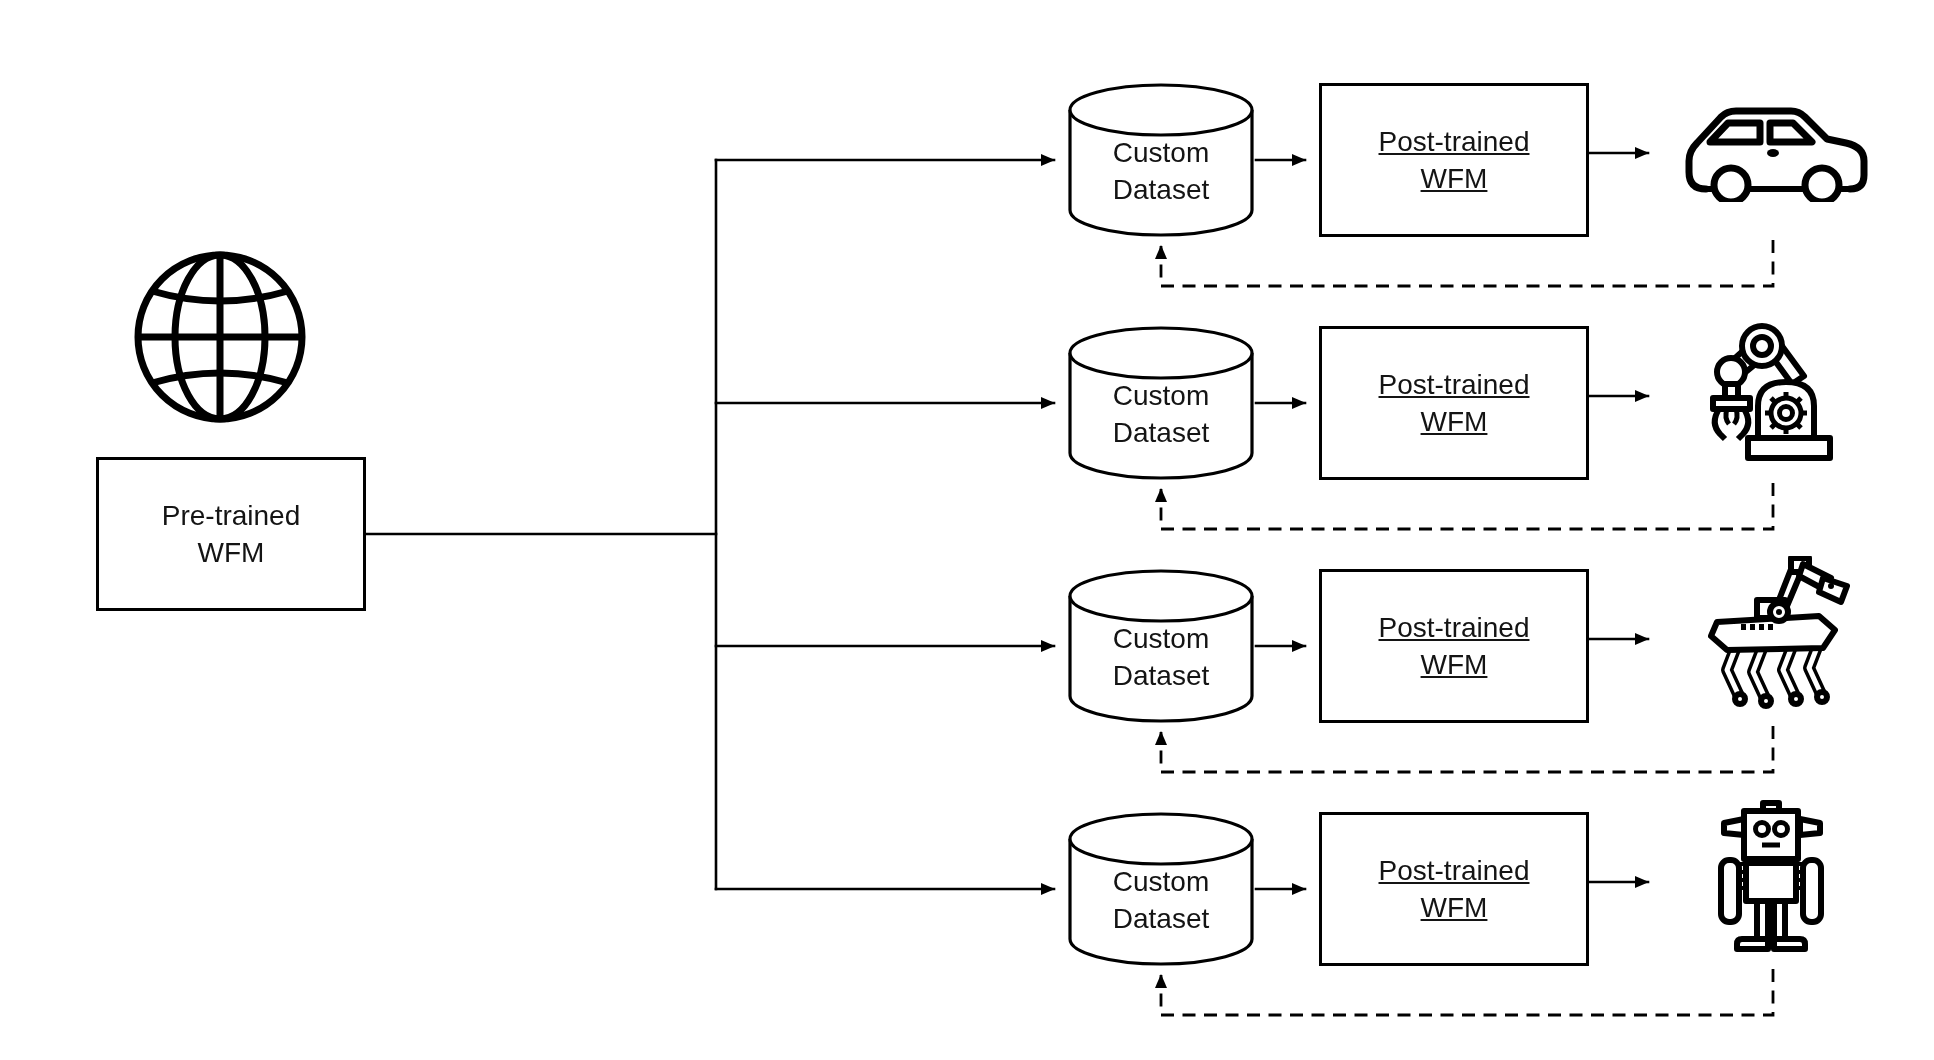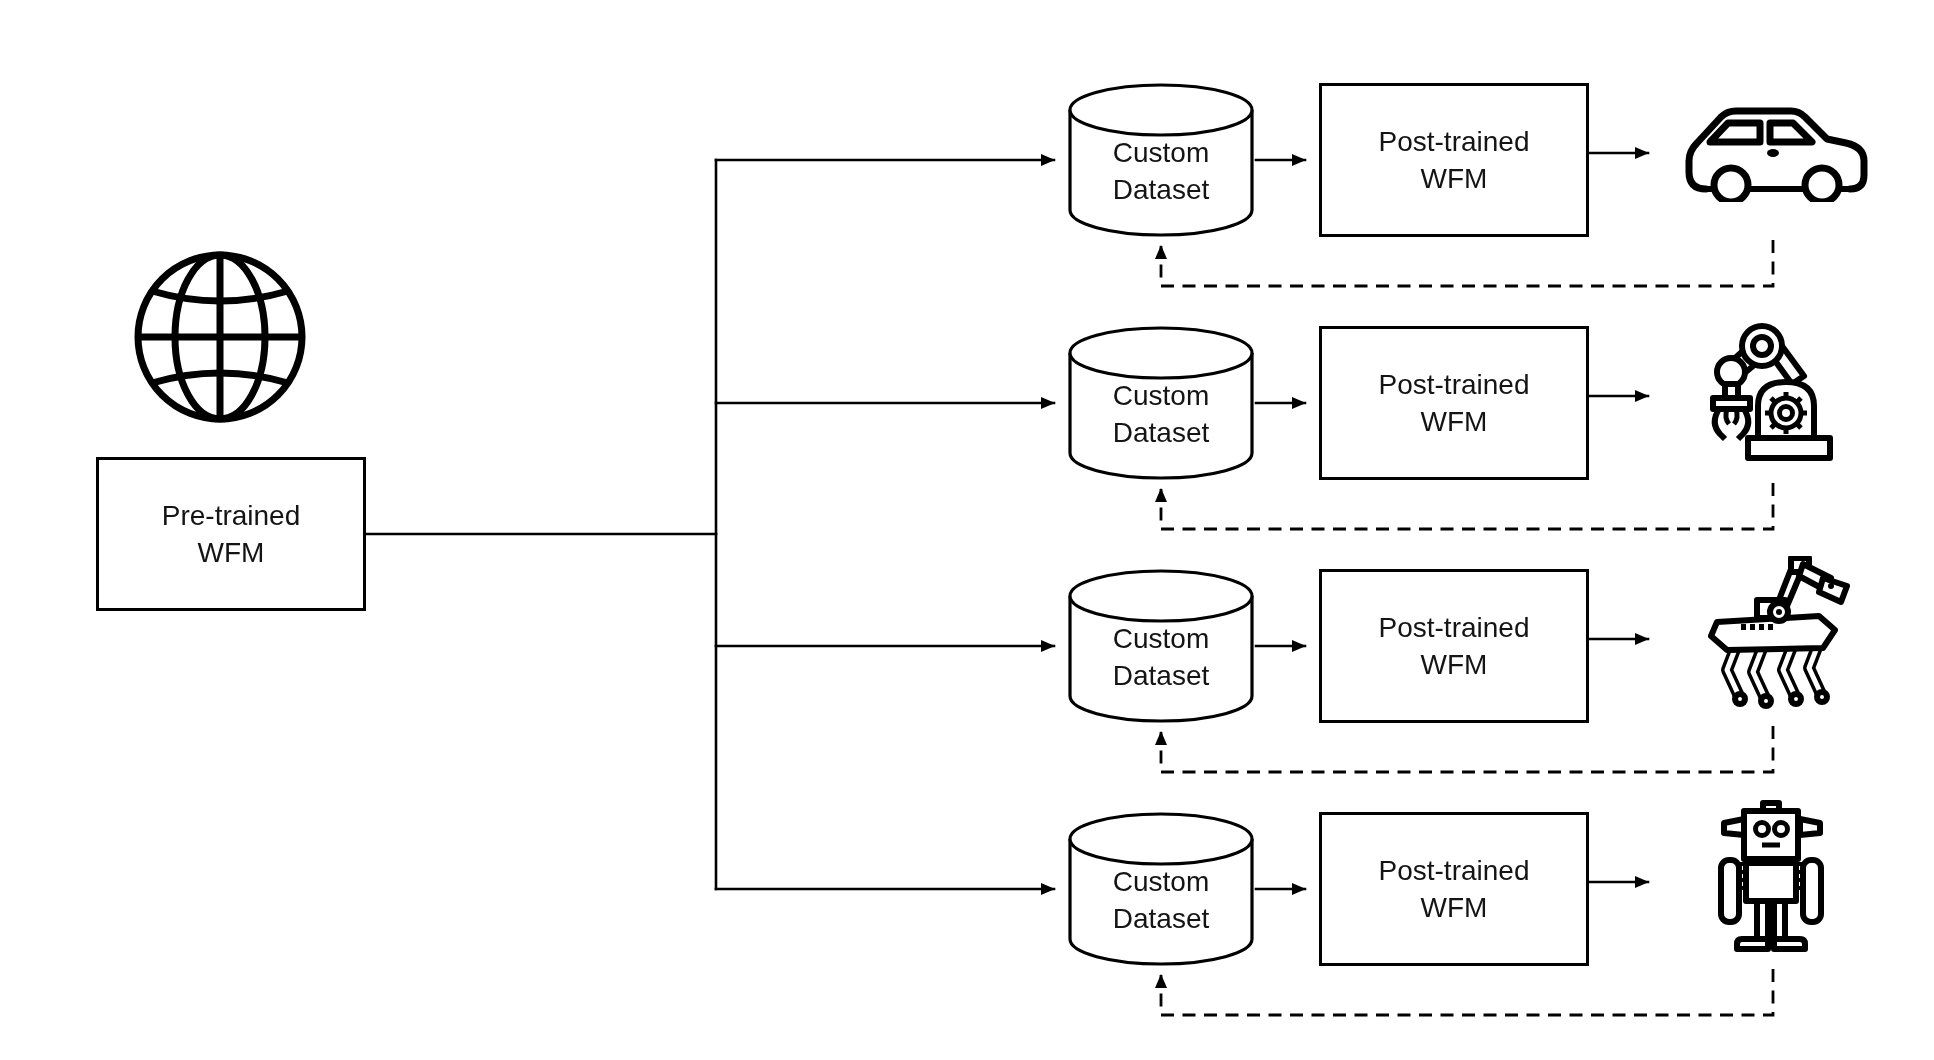--- a/index.html
+++ b/index.html
@@ -16,21 +16,21 @@
   }
   .pre-box{left:88px;top:457px;width:264px;height:148px;margin-left:8px;}
   .row{position:absolute;left:0;width:1934px;height:200px;}
   .row1{top:83px;} .row2{top:326px;} .row3{top:569px;} .row4{top:812px;}
   .cyl-shape{position:absolute;left:1064px;top:-4px;}
   .cyl-label{
     position:absolute;left:1068px;top:33px;width:186px;height:110px;
     display:flex;flex-direction:column;align-items:center;justify-content:center;
     text-align:center;font-size:28px;line-height:37px;
   }
-  .post-box{position:absolute;left:1319px;top:0;width:264px;height:148px;}
+  .post-box{position:absolute;left:1319px;top:0;width:264px;height:148px;text-decoration:underline;}
   .icon{position:absolute;}
   .icon-car{left:1676px;top:17px;}
   .icon-arm{left:1698px;top:-6px;}
   .icon-dog{left:1701px;top:-13px;}
   .icon-humanoid{left:1716px;top:-12px;}
   .globe{left:130px;top:247px;width:180px;height:180px;}
 </style>
 </head>
 <body>
 

